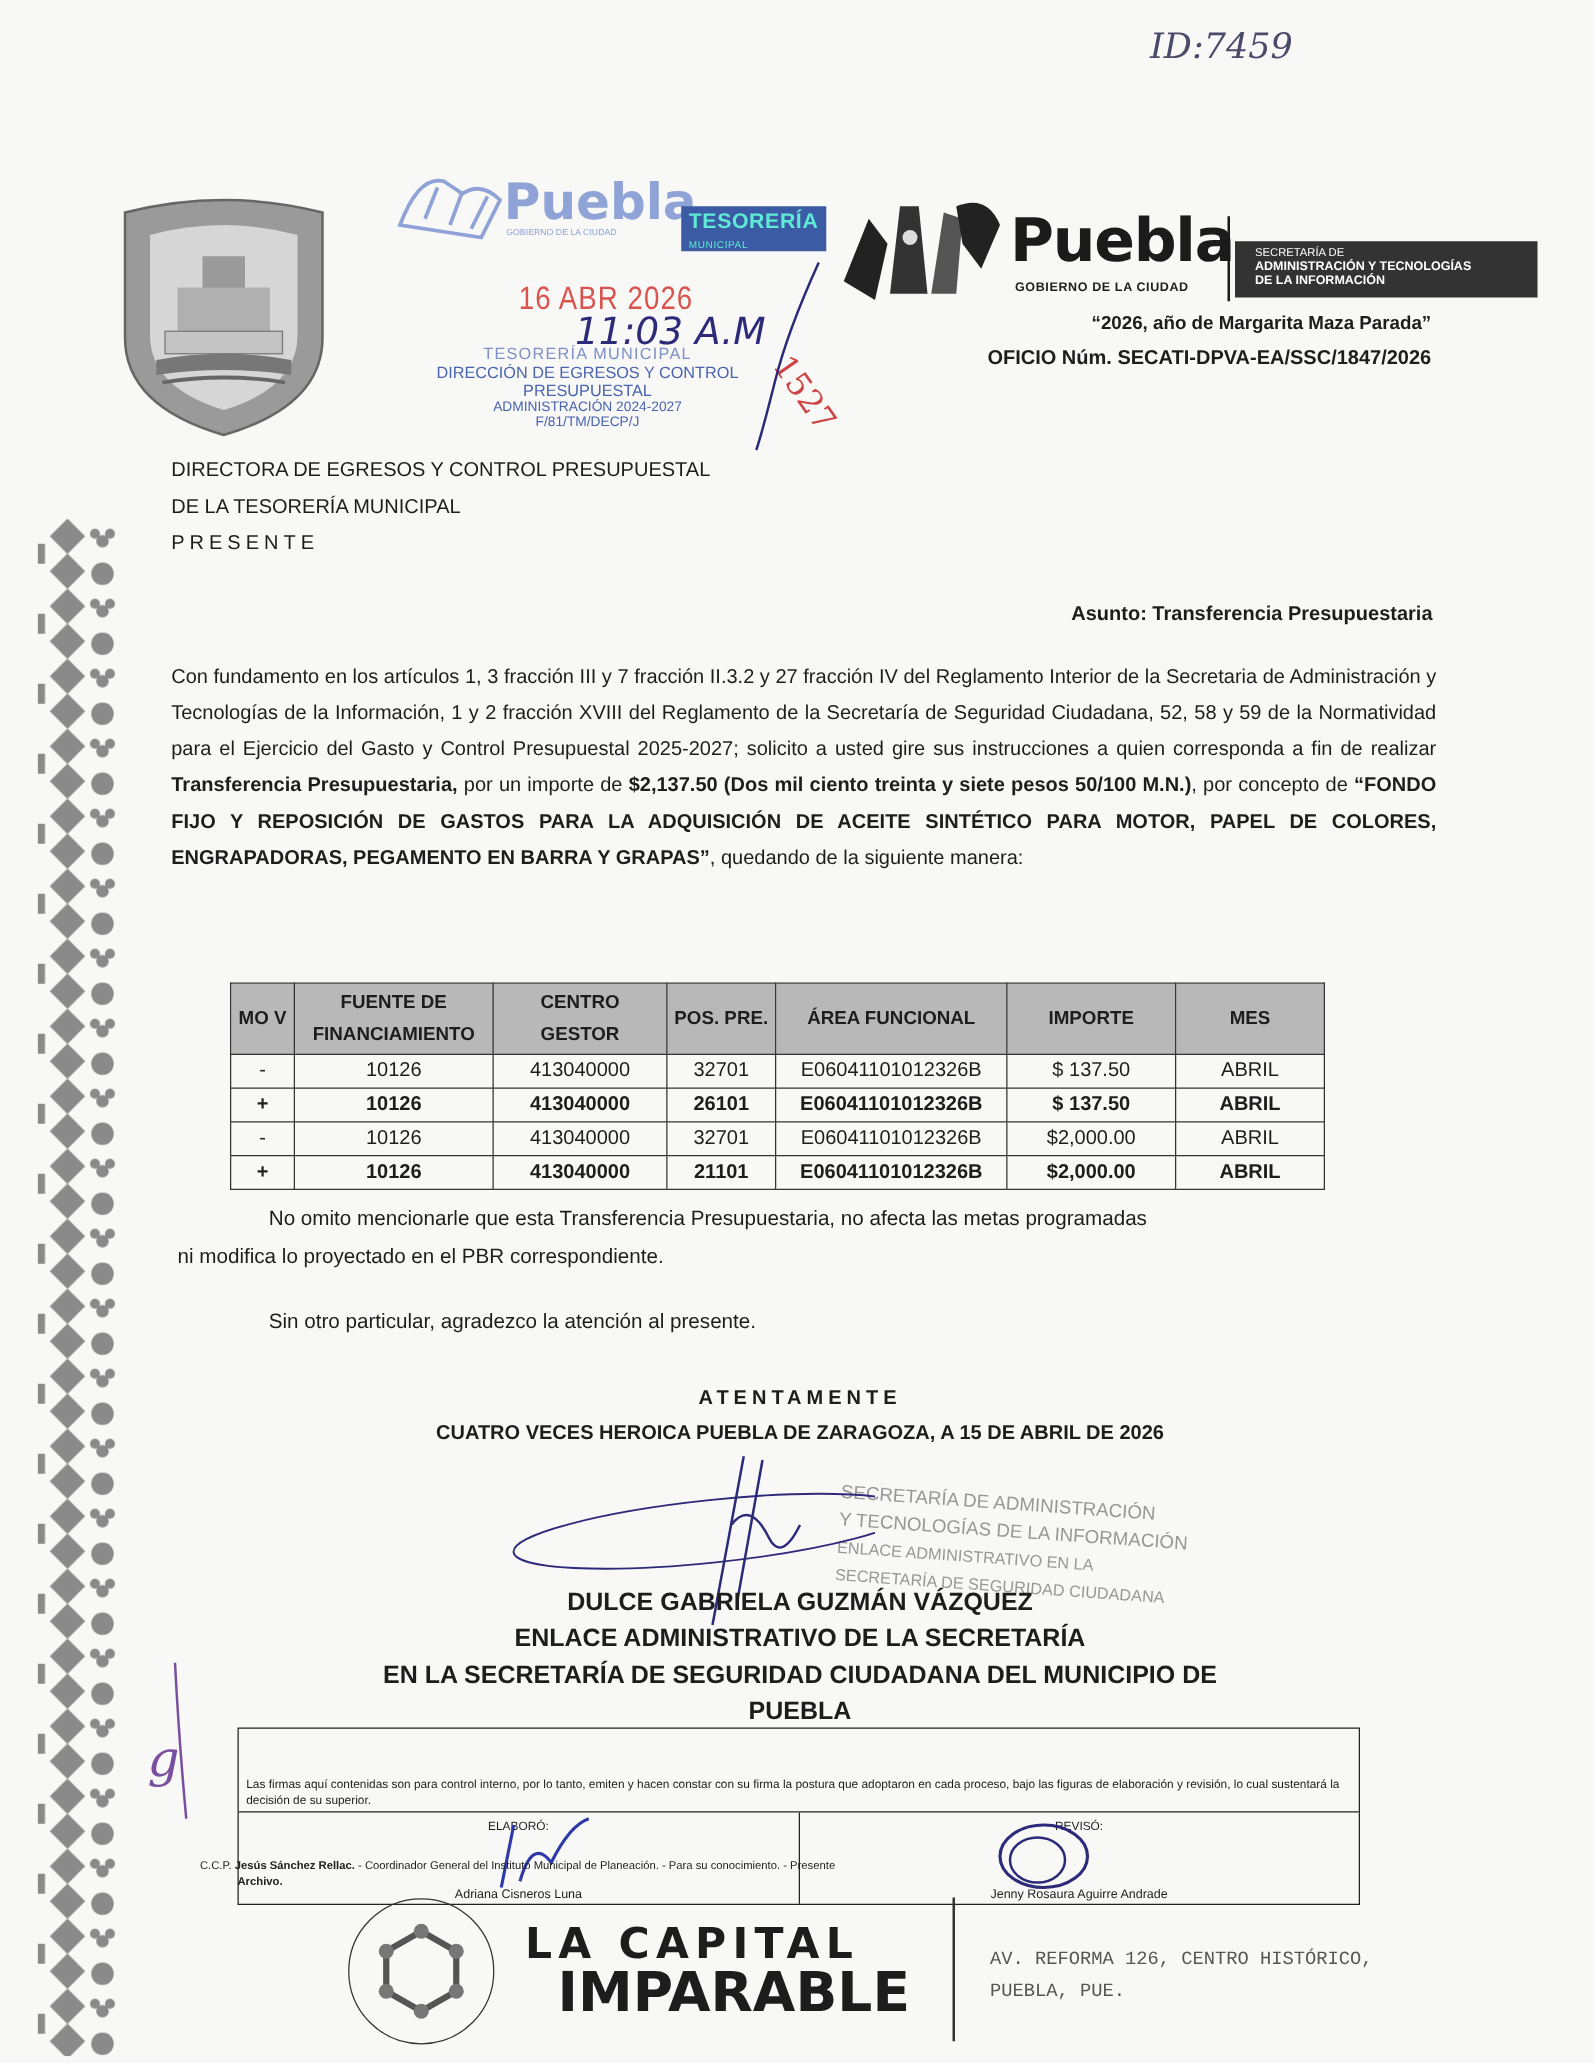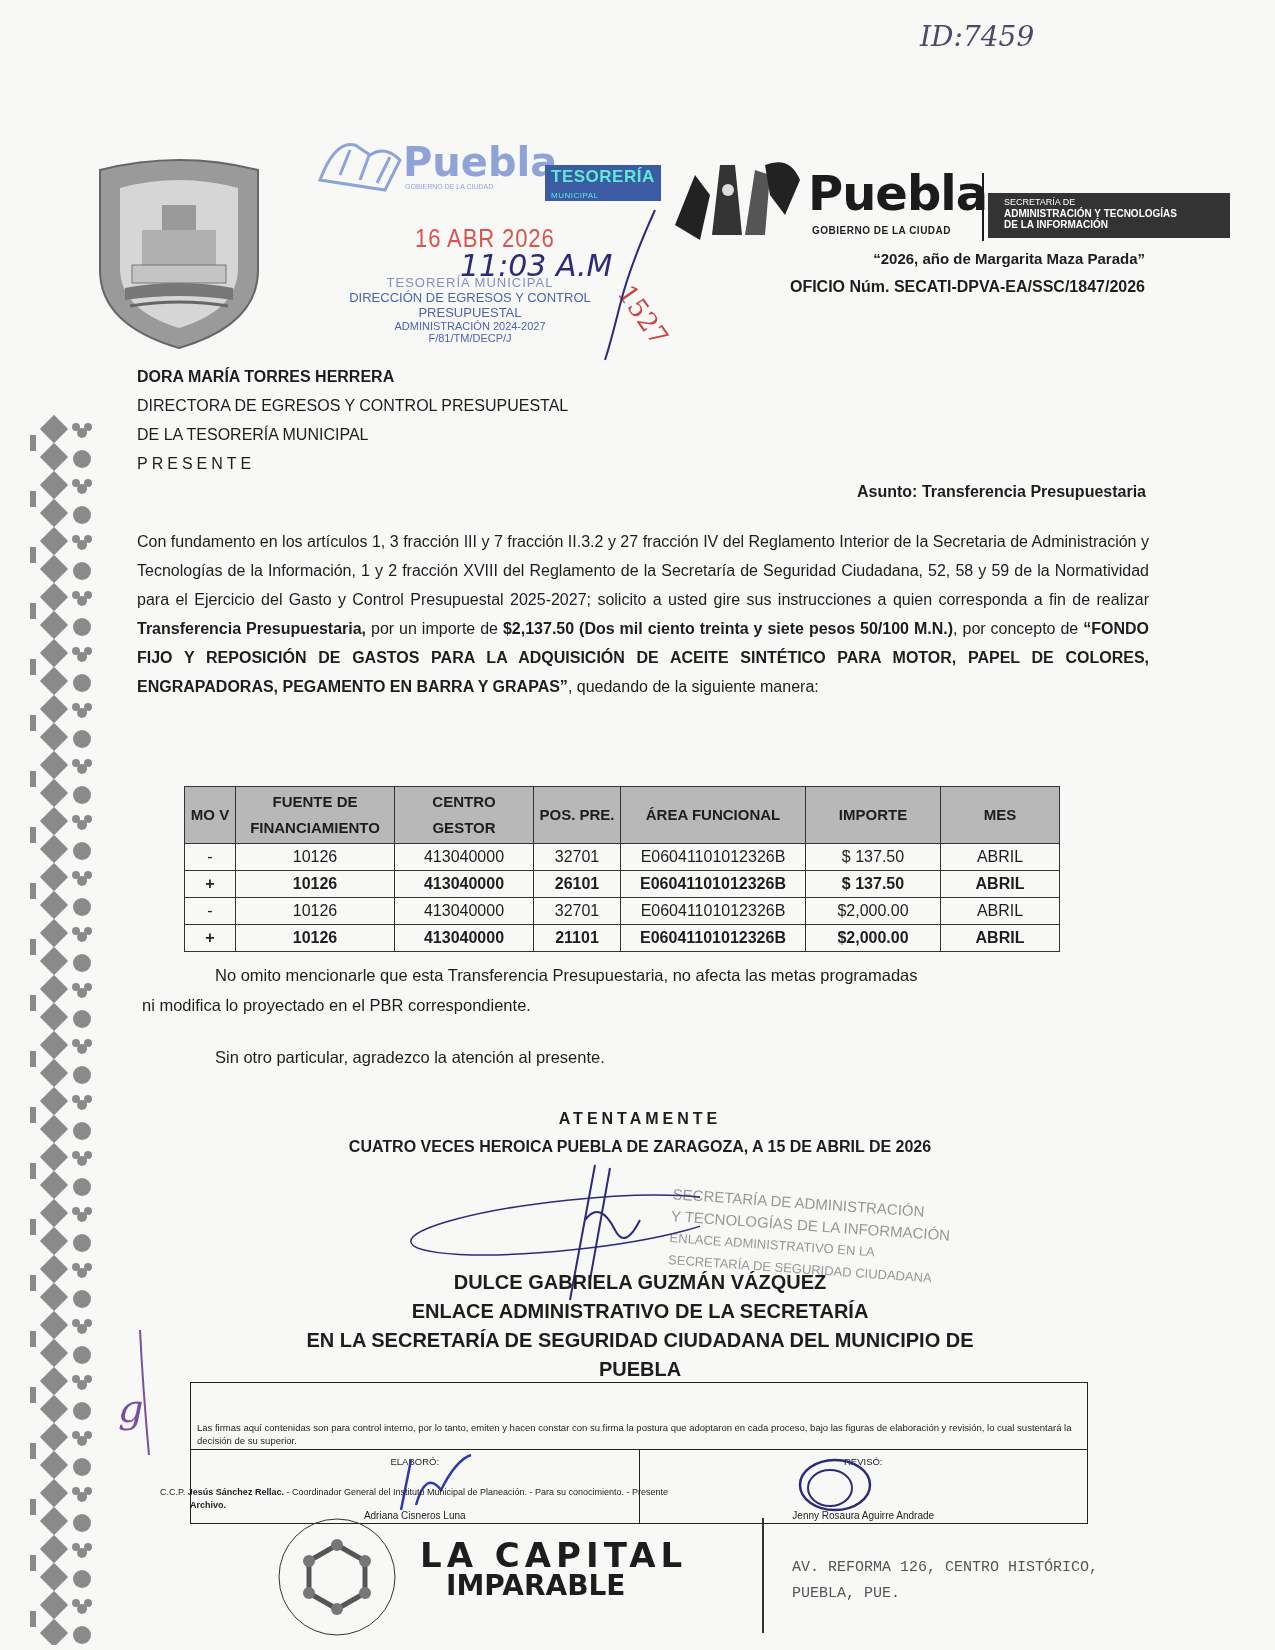--- a/index.html
+++ b/index.html
@@ -55,21 +55,21 @@
   .ctrl .cell { flex:1; position:relative; }
   .ctrl .cell + .cell { border-left:1.5px solid #222; }
   .ctrl .lbl { position:absolute; top:6px; left:0; right:0; text-align:center; }
   .ctrl .nm { position:absolute; bottom:2px; left:0; right:0; text-align:center; font-size:10px; }
   .ccp { left:160px; top:1487px; font-size:9px; }
   .arch { left:190px; top:1500px; font-size:9px; font-weight:bold; }
   
   .nmx { left:275px; top:1515px; width:125px; height:125px; }
   .capital { left:420px; top:1535px; }
   .capital .l1 { font-size:34px; font-weight:bold; letter-spacing:5px; font-family:"DejaVu Sans", sans-serif; }
-  .capital .l2 { font-size:28px; font-weight:bold; font-family:"DejaVu Sans", sans-serif; margin-top:-6px; margin-left:26px; }
+  .capital .l2 { font-size:44px; font-weight:bold; font-family:"DejaVu Sans", sans-serif; margin-top:-6px; margin-left:26px; }
   .fvbar { left:762px; top:1518px; width:2px; height:115px; background:#333; }
   .faddr { left:792px; top:1555px; font-family:"Liberation Mono", monospace; font-size:15px; color:#555; line-height:26px; }
   .id-note { left:920px; top:20px; font-size:28px; }
 </style>
 </head>
 <body>
 
 <div class="abs handwriting id-note">ID:7459</div>
 
 <div class="abs border-strip">
@@ -142,21 +142,20 @@
   <div class="sec-box">
     <div>SECRETARÍA DE</div>
     <b><div>ADMINISTRACIÓN Y TECNOLOGÍAS</div></b>
     <b><div>DE LA INFORMACIÓN</div></b>
   </div>
 </div>
 <div class="abs motto">“2026, año de Margarita Maza Parada”</div>
 <div class="abs oficio">OFICIO Núm. SECATI-DPVA-EA/SSC/1847/2026</div>
 
 <div class="abs addr">
-  <div class="name">DORA MARÍA TORRES HERRERA</div>
   <div>DIRECTORA DE EGRESOS Y CONTROL PRESUPUESTAL</div>
   <div>DE LA TESORERÍA MUNICIPAL</div>
   <div class="pres">PRESENTE</div>
 </div>
 
 <div class="abs asunto">Asunto: Transferencia Presupuestaria</div>
 
 <div class="abs body-para">
   <span>Con fundamento en los artículos 1, 3 fracción III y 7 fracción II.3.2 y 27 fracción IV del Reglamento Interior de la Secretaria de Administración y Tecnologías de la Información, 1 y 2 fracción XVIII del Reglamento de la Secretaría de Seguridad Ciudadana, 52, 58 y 59 de la Normatividad para el Ejercicio del Gasto y Control Presupuestal 2025-2027; solicito a usted gire sus instrucciones a quien corresponda a fin de realizar </span><b>Transferencia Presupuestaria,</b><span> por un importe de </span><b>$2,137.50 (Dos mil ciento treinta y siete pesos 50/100 M.N.)</b><span>, por concepto de </span><b>“FONDO FIJO Y REPOSICIÓN DE GASTOS PARA LA ADQUISICIÓN DE ACEITE SINTÉTICO PARA MOTOR, PAPEL DE COLORES, ENGRAPADORAS, PEGAMENTO EN BARRA Y GRAPAS”</b><span>, quedando de la siguiente manera:</span>
 </div>

